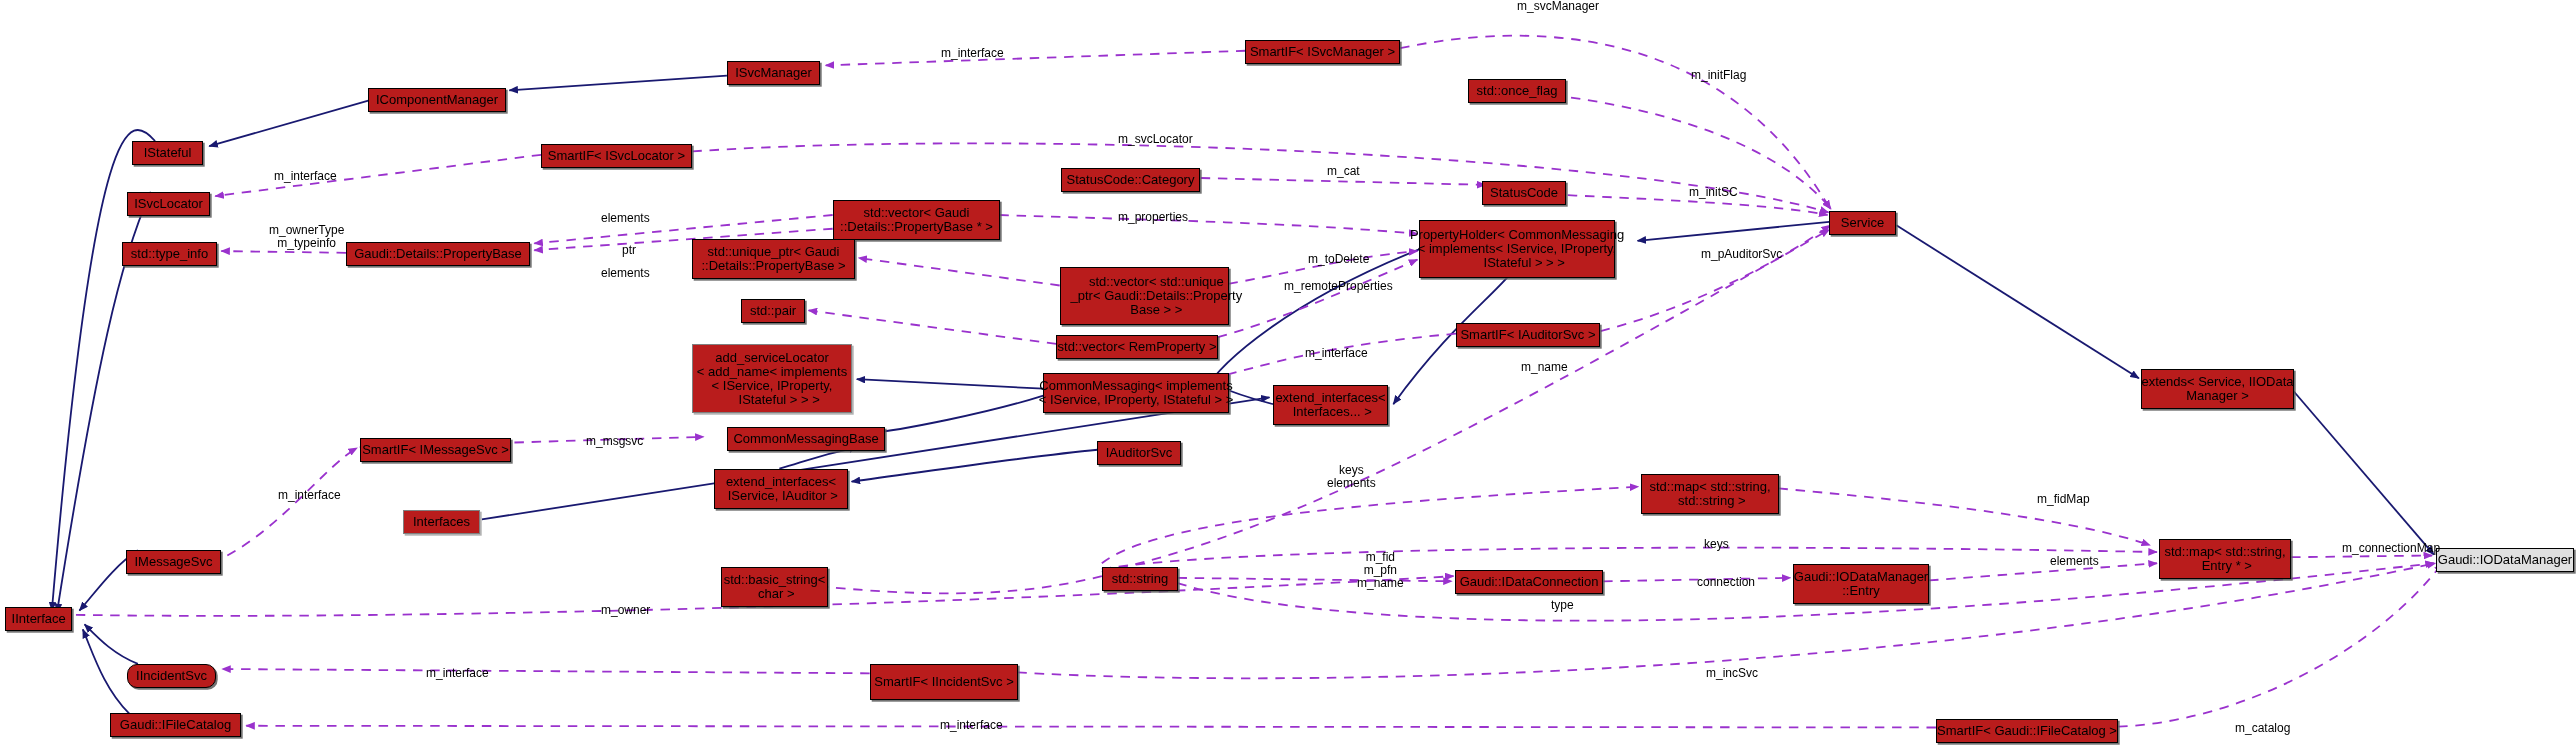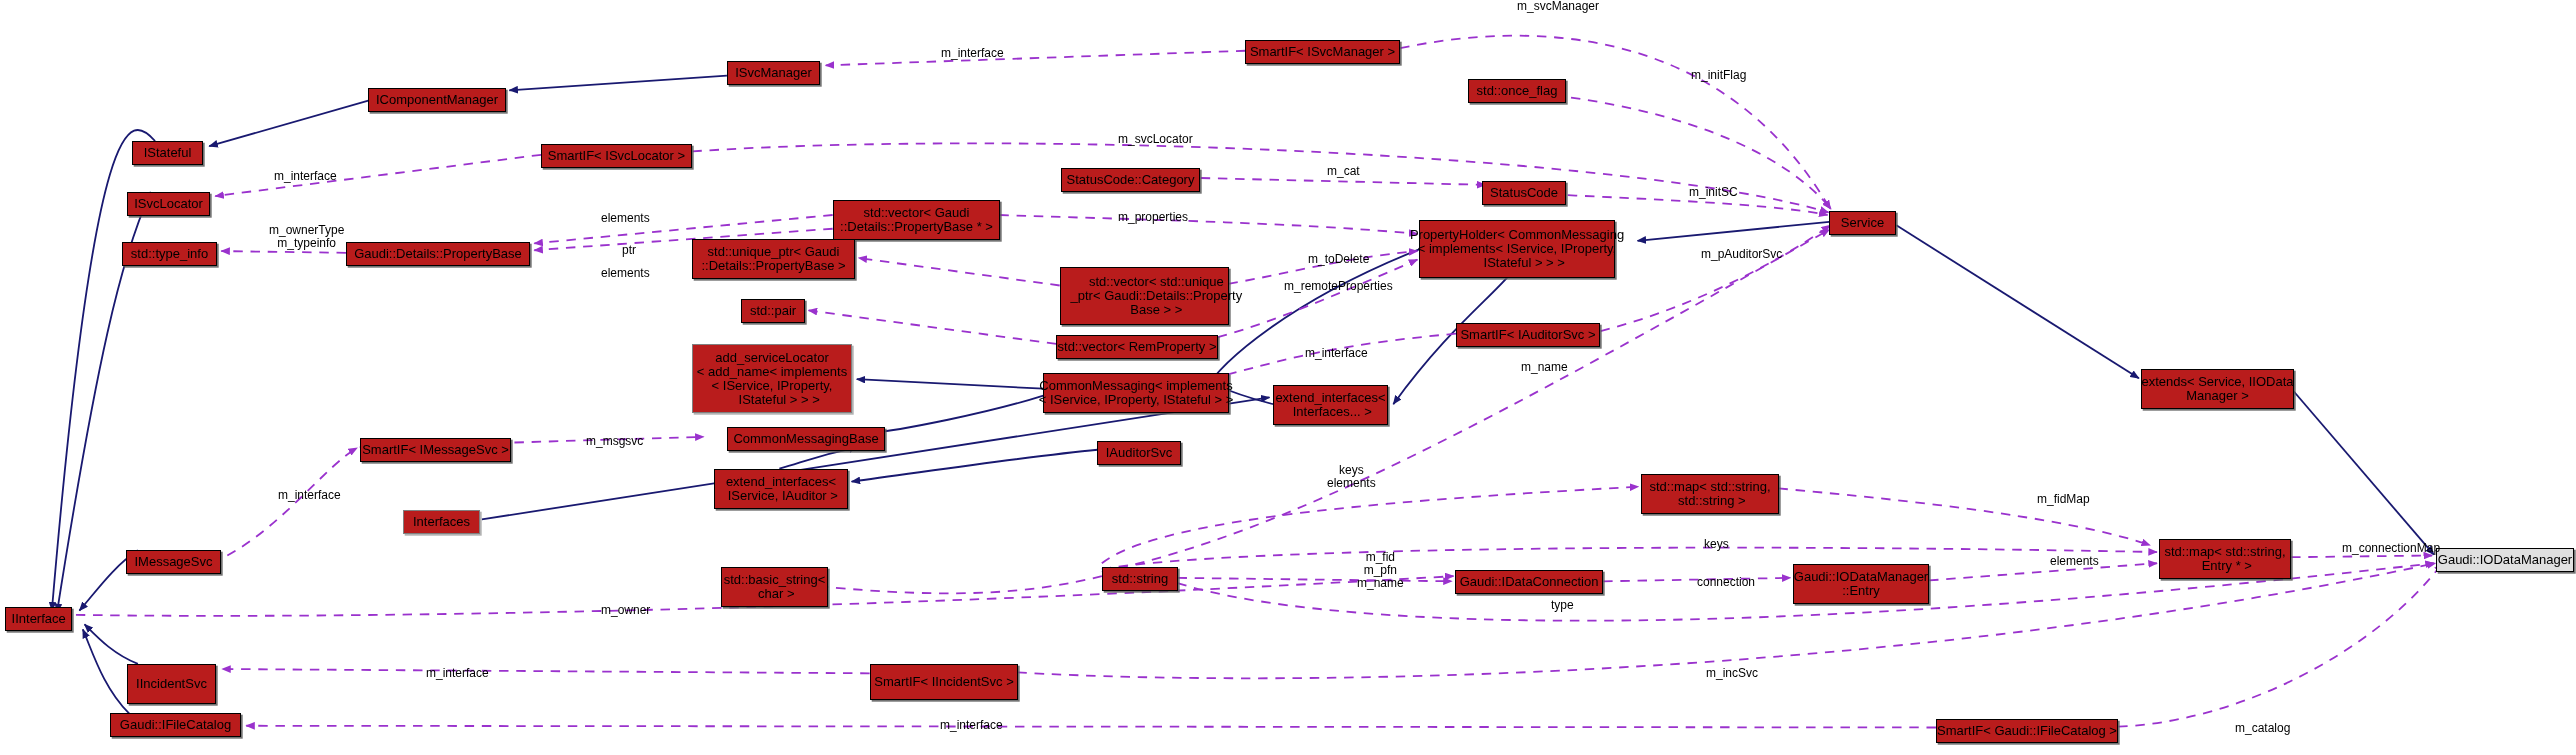--- a/index.html
+++ b/index.html
@@ -122,21 +122,21 @@
       <path d="M2251,846 L286,844"></path>
       <path d="M2463,845 C2600,840 2760,760 2840,655"></path>
     </g>
   </svg>
 
   <div class="node" style="left:5.2px;top:607px;width:67px;height:24px;">IInterface</div>
   <div class="node" style="left:132px;top:141px;width:71px;height:24px;">IStateful</div>
   <div class="node" style="left:127px;top:192px;width:83px;height:24px;">ISvcLocator</div>
   <div class="node" style="left:122px;top:242px;width:95px;height:24px;">std::type_info</div>
   <div class="node" style="left:126px;top:550px;width:95px;height:24px;">IMessageSvc</div>
-  <div class="node" style="left:127px;top:664px;width:89px;height:40px;">IIncidentSvc</div>
+  <div class="node" style="left:127px;top:664px;width:89px;height:24px;border-radius:10px;">IIncidentSvc</div>
   <div class="node" style="left:110px;top:713px;width:131px;height:24px;">Gaudi::IFileCatalog</div>
   <div class="node" style="left:368px;top:88px;width:138px;height:24px;">IComponentManager</div>
   <div class="node" style="left:727px;top:61px;width:93px;height:24px;">ISvcManager</div>
   <div class="node" style="left:541px;top:144px;width:151px;height:24px;">SmartIF&lt; ISvcLocator &gt;</div>
   <div class="node" style="left:346px;top:242px;width:184px;height:24px;">Gaudi::Details::PropertyBase</div>
   <div class="node" style="left:360px;top:438px;width:151px;height:24px;">SmartIF&lt; IMessageSvc &gt;</div>
   <div class="node grey" style="left:403px;top:510px;width:77px;height:24px;">Interfaces</div>
   <div class="node" style="left:721px;top:567px;width:107px;height:40px;">std::basic_string&lt;
  char &gt;</div>
   <div class="node" style="left:833px;top:200px;width:167px;height:40px;">std::vector&lt; Gaudi

